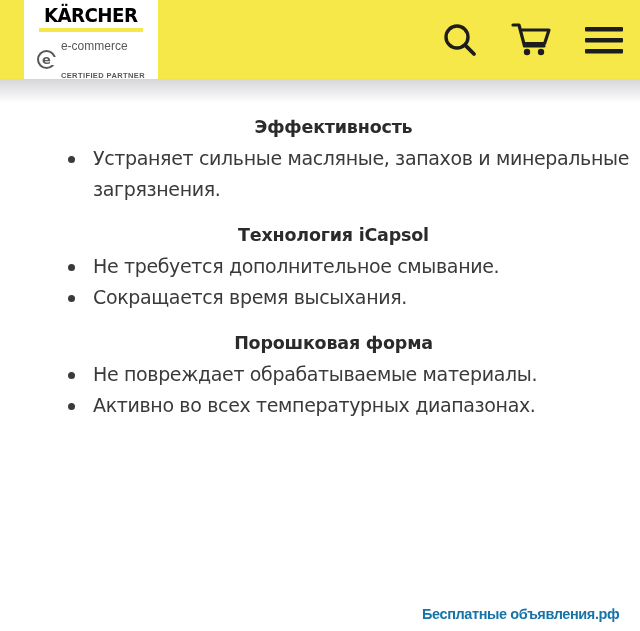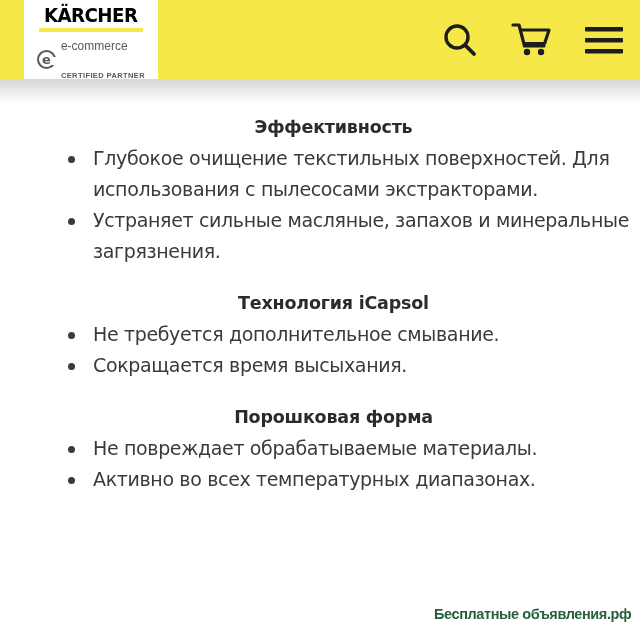--- a/index.html
+++ b/index.html
@@ -130,21 +130,21 @@
   .section { margin-bottom: 2px; }
   .section-title {
     font-family: "DejaVu Sans", sans-serif;
     font-weight: bold;
     font-size: 17.5px;
     color: #2b2b2b;
     margin: 0 0 6px 27px;
     letter-spacing: -0.2px;
     text-align: center;
   }
-  .section + .section .section-title { margin-top: 26px; }
+  .section + .section .section-title { margin-top: 20px; }
   ul.bullets {
     list-style: none;
     margin: 0;
     padding: 0;
   }
   ul.bullets li {
     position: relative;
     margin: 0 0 0 93px;
     padding: 0;
     font-family: "DejaVu Sans", sans-serif;
@@ -160,26 +160,26 @@
     top: 13px;
     width: 7px;
     height: 7px;
     border-radius: 50%;
     background: #3a3a3a;
   }
 
   
   .watermark {
     position: absolute;
-    left: 434px;
+    left: 422px;
     top: 606px;
     font-family: "Liberation Sans", sans-serif;
     font-weight: bold;
     font-size: 14.5px;
-    color: #14532d;
+    color: #0369a1;
     white-space: nowrap;
     letter-spacing: -0.4px;
     opacity: 0.92;
     pointer-events: none;
   }
 </style>
 </head>
 <body>
 
 <div class="header">
@@ -231,21 +231,20 @@
   </div>
 </div>
 
 <div class="header-shadow"></div>
 
 <div class="content">
 
   <div class="section">
     <h2 class="section-title">Эффективность</h2>
     <ul class="bullets">
-      <li>Глубокое очищение текстильных поверхностей. Для использования с пылесосами экстракторами.</li>
       <li>Устраняет сильные масляные, запахов и минеральные загрязнения.</li>
     </ul>
   </div>
 
   <div class="section">
     <h2 class="section-title">Технология iCapsol</h2>
     <ul class="bullets">
       <li>Не требуется дополнительное смывание.</li>
       <li>Сокращается время высыхания.</li>
     </ul>

